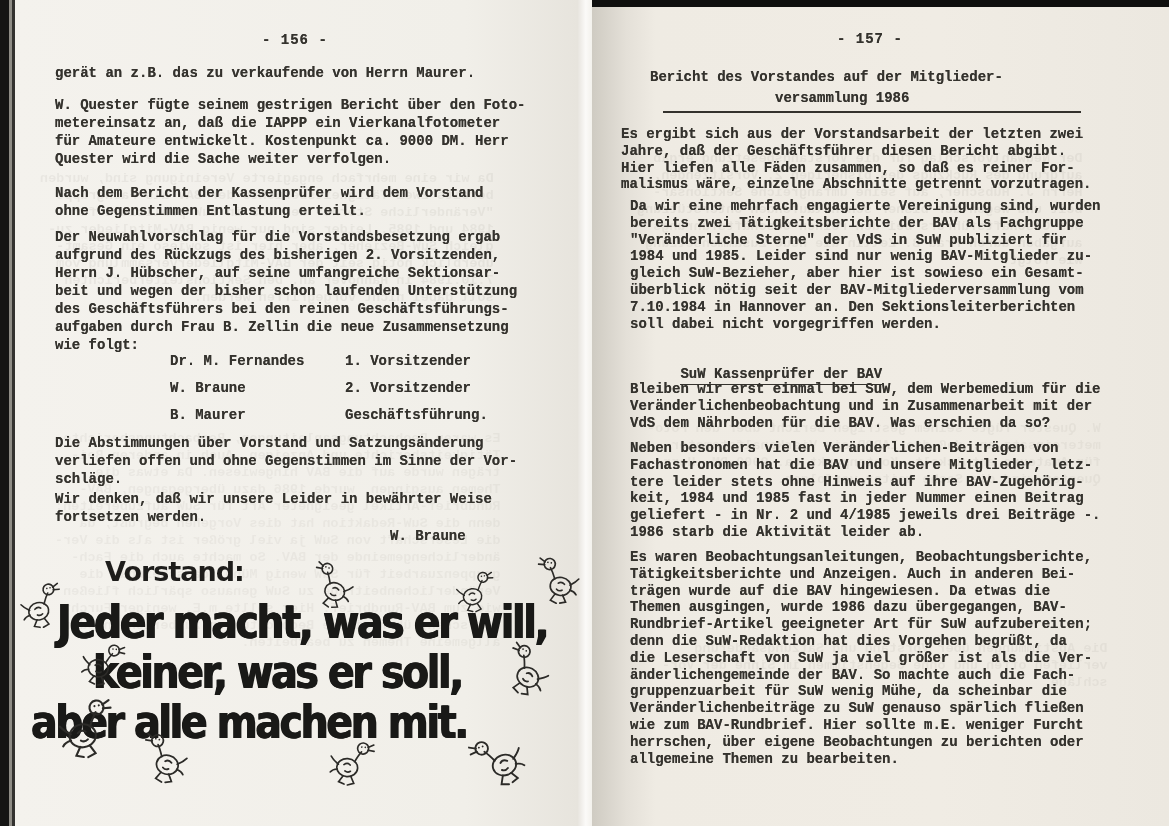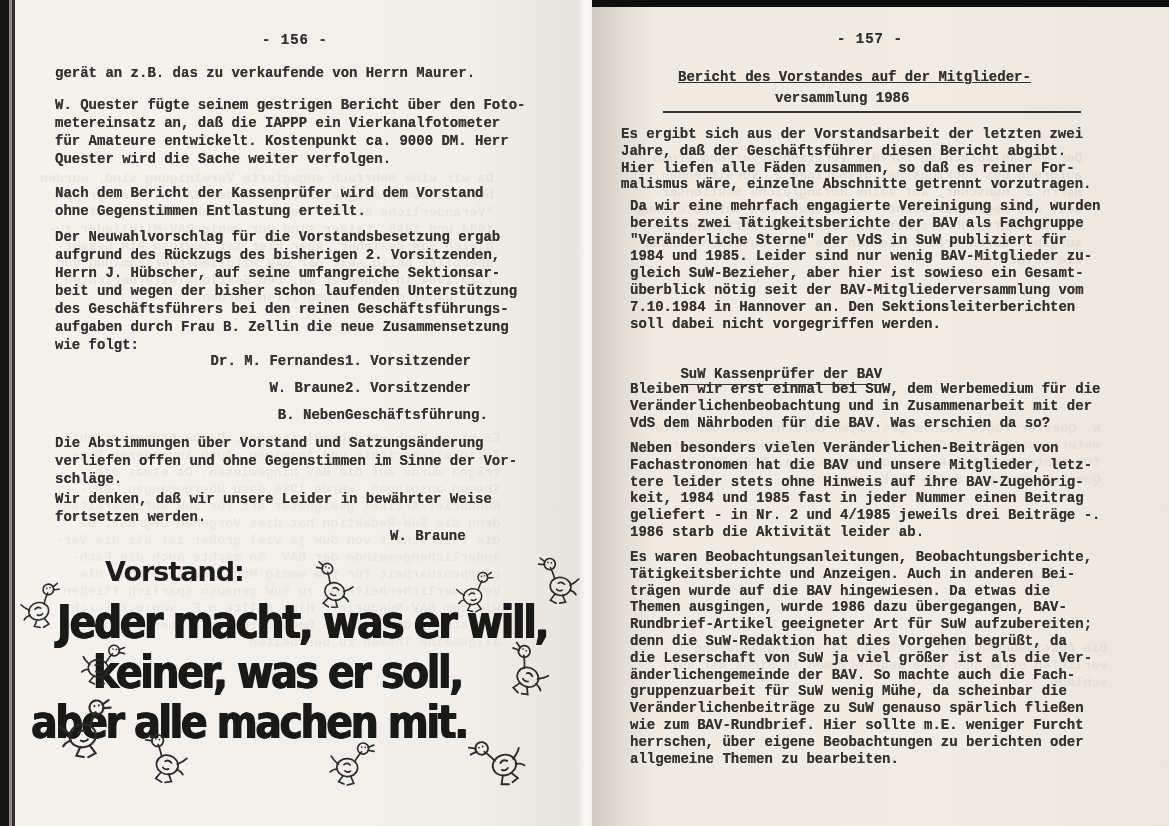--- a/index.html
+++ b/index.html
@@ -35,21 +35,21 @@
     white-space:pre;
     text-shadow:0 0 .5px rgba(46,44,40,.75);
   }
   .page-left  .tw{font-size:14px;line-height:18px;}
   .page-right .tw{font-size:14px;line-height:16.8px;}
   .pagenum{letter-spacing:1px;}
   .underlined{border-bottom:1.6px solid #34322d;padding-bottom:2px;}
   .rule{position:absolute;height:1.6px;background:#34322d;}
   
   .appt-row{position:absolute;left:155px;display:flex;}
-  .appt-name{width:175px;text-align:right;}
+  .appt-name{width:175px;}
   .appt-role{}
   
   .bleed{
     position:absolute;
     font-family:"Liberation Mono","DejaVu Sans Mono",monospace;
     font-weight:700;
     white-space:pre;
     color:#7a766c;
     opacity:.085;
     filter:blur(.4px);
@@ -152,21 +152,21 @@
 
     <div class="tw appt-row" style="top:352px;">
       <span class="appt-name">Dr. M. Fernandes</span>
       <span class="appt-role">1. Vorsitzender</span>
     </div>
     <div class="tw appt-row" style="top:379px;">
       <span class="appt-name">W. Braune</span>
       <span class="appt-role">2. Vorsitzender</span>
     </div>
     <div class="tw appt-row" style="top:406px;">
-      <span class="appt-name">B. Neben</span>
+      <span class="appt-name">B. Maurer</span>
       <span class="appt-role">Geschäftsführung.</span>
     </div>
 
     <div class="tw" style="left:40px;top:434px;">Die Abstimmungen über Vorstand und Satzungsänderung
 verliefen offen und ohne Gegenstimmen im Sinne der Vor-
 schläge.</div>
     <div class="tw" style="left:40px;top:490px;">Wir denken, daß wir unsere Leider in bewährter Weise
 fortsetzen werden.</div>
 
     <div class="tw" style="left:375px;top:527px;">W. Braune</div>
@@ -221,21 +221,21 @@
     <div class="bleed" style="left:55px;top:420px;opacity:.075;">W. Quester fügte seinem gestrigen Bericht über den Foto-
 metereinsatz an, daß die IAPPP ein Vierkanalfotometer
 für Amateure entwickelt. Kostenpunkt ca. 9000 DM. Herr
 Quester wird die Sache weiter verfolgen.</div>
     <div class="bleed" style="left:70px;top:640px;opacity:.08;">Die Abstimmungen über Vorstand und Satzungsänderung
 verliefen offen und ohne Gegenstimmen im Sinne der Vor-
 schläge.</div>
 
     <div class="tw pagenum" style="left:245px;top:31px;">- 157 -</div>
 
-    <div class="tw" style="left:86px;top:69px;text-decoration:underline;">Bericht des Vorstandes auf der Mitglieder-</div>
+    <div class="tw" style="left:58px;top:69px;">Bericht des Vorstandes auf der Mitglieder-</div>
     <div class="tw" style="left:183px;top:90px;">versammlung 1986</div>
     <div class="rule" style="left:71px;top:111px;width:418px;"></div>
 
     <div class="tw" style="left:29px;top:126px;">Es ergibt sich aus der Vorstandsarbeit der letzten zwei
 Jahre, daß der Geschäftsführer diesen Bericht abgibt.
 Hier liefen alle Fäden zusammen, so daß es reiner For-
 malismus wäre, einzelne Abschnitte getrennt vorzutragen.</div>
     <div class="tw" style="left:38px;top:198px;">Da wir eine mehrfach engagierte Vereinigung sind, wurden
 bereits zwei Tätigkeitsberichte der BAV als Fachgruppe
 "Veränderliche Sterne" der VdS in SuW publiziert für

